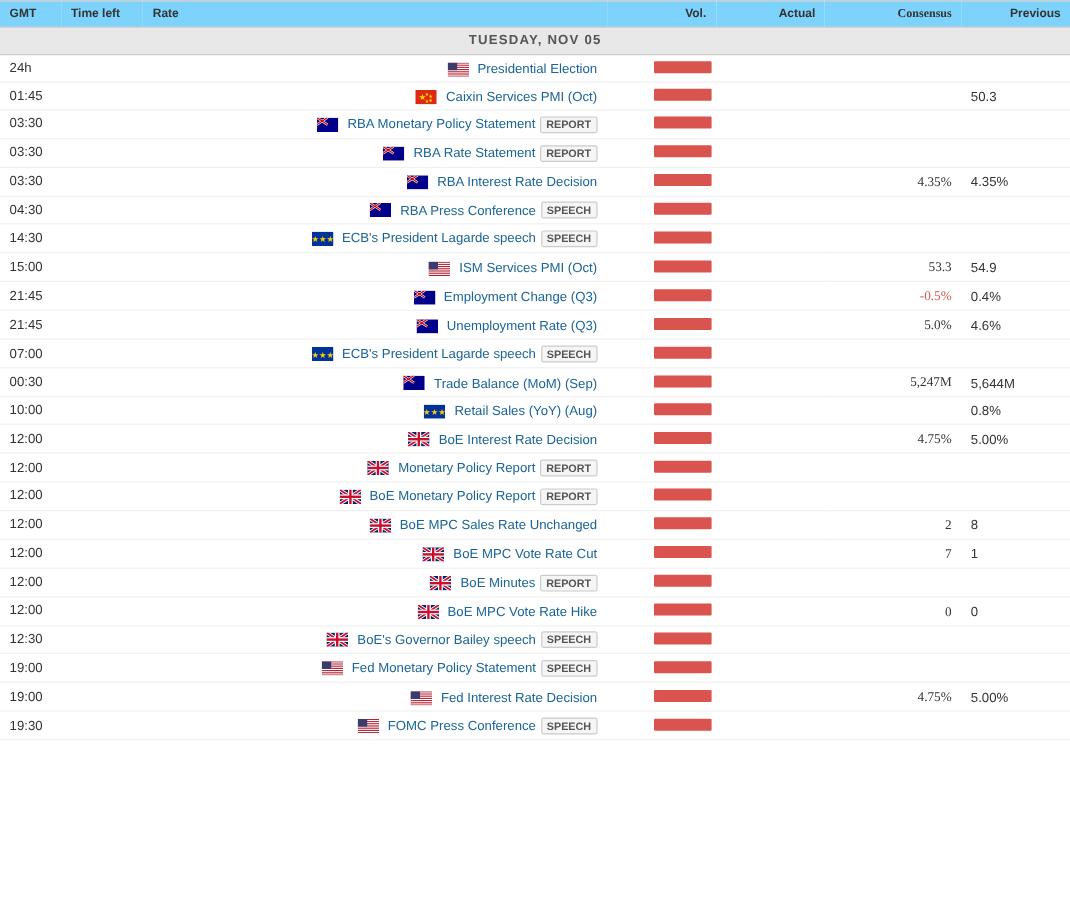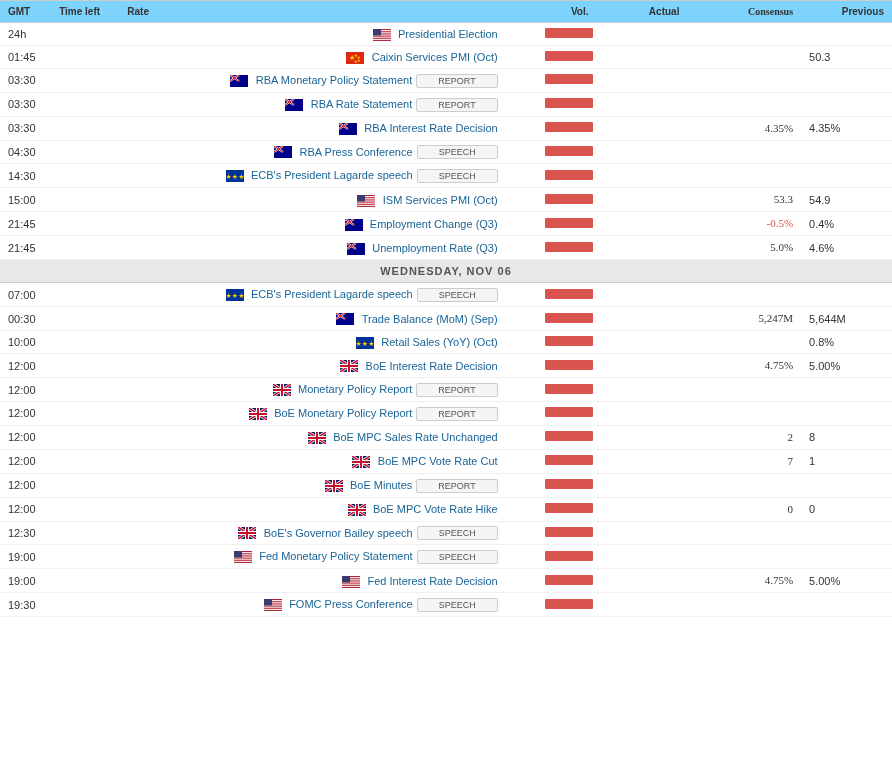--- a/index.html
+++ b/index.html
@@ -42,23 +42,23 @@
     .event-col { width: 340px; text-align: right; }
     .vol-col { width: 80px; }
     .actual-col { width: 80px; text-align: right; }
     .consensus-col { width: 100px; text-align: right; font-family: Liberation Serif, serif; }
     .previous-col { width: 80px; text-align: left; }
     
     .event-link { color: #1a6496; text-decoration: none; font-size: 11px; }
     
     .badge {
       display: inline-block;
-      padding: 1px 21px;
+      padding: 1px 4px;
       font-size: 9px;
-      font-weight: normal;
+      font-weight: bold;
       border: 1px solid #ccc;
       border-radius: 2px;
       color: #555;
       background: #f5f5f5;
       margin-left: 4px;
       vertical-align: middle;
     }
     
     .vol-bar {
       display: inline-block;
@@ -89,20 +89,23 @@
       <th class="gmt-col">GMT</th>
       <th class="timeleft-col">Time left</th>
       <th class="event-col">Rate</th>
       <th class="vol-col" style="text-align:right;">Vol.</th>
       <th class="actual-col right">Actual</th>
       <th class="consensus-col right">Consensus</th>
       <th class="previous-col right">Previous</th>
     </tr>
   </thead>
   <tbody id="table-body">
+  <tr class="day-separator">
+        <td colspan="7">TUESDAY, NOV 05</td>
+      </tr>
       <tr class="event-row">
       <td class="gmt-col"><span class="value-text">24h</span></td>
       <td class="timeleft-col"><span class="value-text"></span></td>
       <td class="event-col">
         <span class="flag"><svg width="18" height="12" viewBox="0 0 18 12">
               <rect width="18" height="12" fill="#B22234"></rect>
               <rect y="1" width="18" height="0.9" fill="#fff"></rect>
               <rect y="2.77" width="18" height="0.9" fill="#fff"></rect>
               <rect y="4.6" width="18" height="0.9" fill="#fff"></rect>
               <rect y="6.46" width="18" height="0.9" fill="#fff"></rect>
@@ -293,23 +296,20 @@
             </svg></span>
         <a class="event-link" href="#">Unemployment Rate (Q3)</a>
       </td>
       <td class="vol-col" style="text-align:right;padding-right:4px;">
         <span class="vol-bar" style="width:48px;"></span>
       </td>
       <td class="actual-col"><span class="value-text"></span></td>
       <td class="consensus-col"><span class="value-text ">5.0%</span></td>
       <td class="previous-col"><span class="value-text">4.6%</span></td>
     </tr>
-      <tr class="day-separator">
-        <td colspan="7">WEDNESDAY, NOV 06</td>
-      </tr>
       <tr class="event-row">
       <td class="gmt-col"><span class="value-text">07:00</span></td>
       <td class="timeleft-col"><span class="value-text"></span></td>
       <td class="event-col">
         <span class="flag"><svg width="18" height="12" viewBox="0 0 18 12">
               <rect width="18" height="12" fill="#003399"></rect>
               <text x="9" y="9" text-anchor="middle" font-size="7" fill="#FFCC00">★★★</text>
             </svg></span>
         <a class="event-link" href="#">ECB's President Lagarde speech</a><span class="badge">SPEECH</span>
       </td>
@@ -341,21 +341,21 @@
       <td class="previous-col"><span class="value-text">5,644M</span></td>
     </tr>
       <tr class="event-row">
       <td class="gmt-col"><span class="value-text">10:00</span></td>
       <td class="timeleft-col"><span class="value-text"></span></td>
       <td class="event-col">
         <span class="flag"><svg width="18" height="12" viewBox="0 0 18 12">
               <rect width="18" height="12" fill="#003399"></rect>
               <text x="9" y="9" text-anchor="middle" font-size="7" fill="#FFCC00">★★★</text>
             </svg></span>
-        <a class="event-link" href="#">Retail Sales (YoY) (Oct)</a>
+        <a class="event-link" href="#">Retail Sales (YoY) (Aug)</a>
       </td>
       <td class="vol-col" style="text-align:right;padding-right:4px;">
         <span class="vol-bar" style="width:48px;"></span>
       </td>
       <td class="actual-col"><span class="value-text"></span></td>
       <td class="consensus-col"><span class="value-text "></span></td>
       <td class="previous-col"><span class="value-text">0.8%</span></td>
     </tr>
       <tr class="event-row">
       <td class="gmt-col"><span class="value-text">12:00</span></td>

